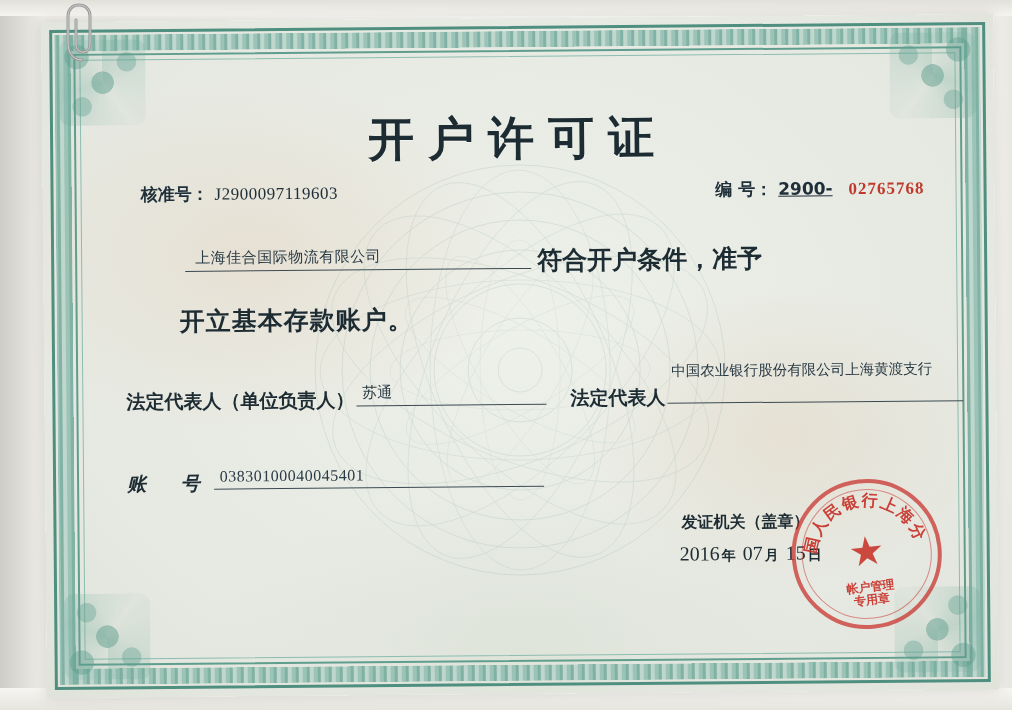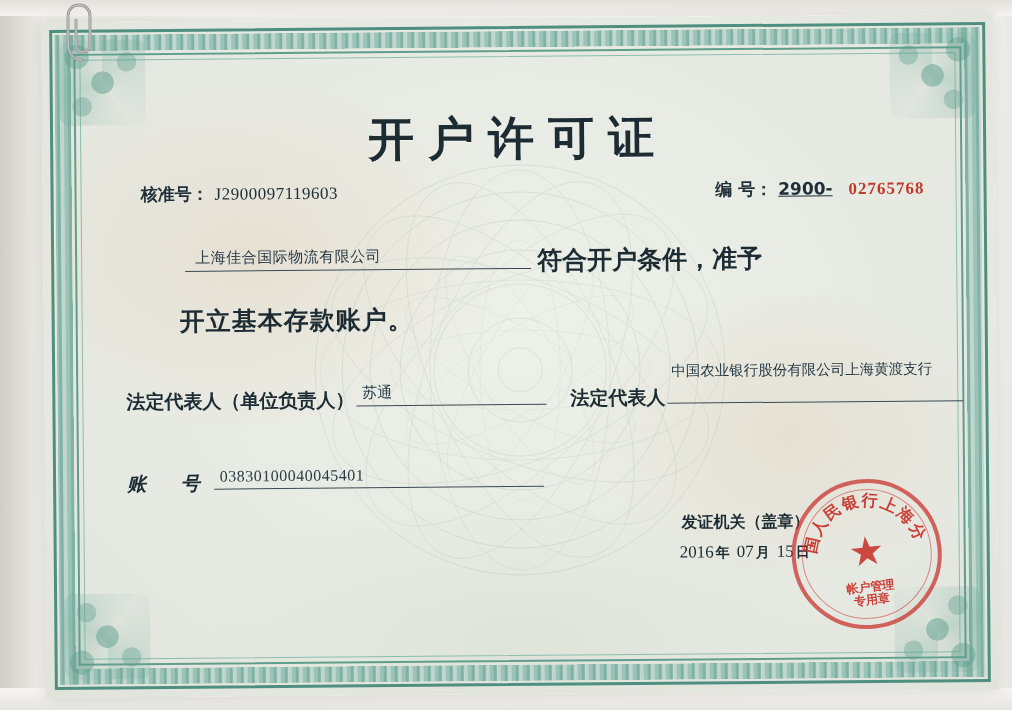--- a/index.html
+++ b/index.html
@@ -336,21 +336,21 @@
     left: 588px;
     top: 482px;
     font-size: 16px;
     color: #1d2b33;
     white-space: nowrap;
     font-weight: bold;
   }
   #date-row .num {
     font-family: "Liberation Serif", serif;
     font-weight: normal;
-    font-size: 17px;
+    font-size: 20px;
   }
   #date-row .unit { font-size: 14px; margin: 0 7px 0 2px; }
 
   
   #seal {
     position: absolute;
     left: 700px;
     top: 420px;
     width: 150px;
     height: 150px;

